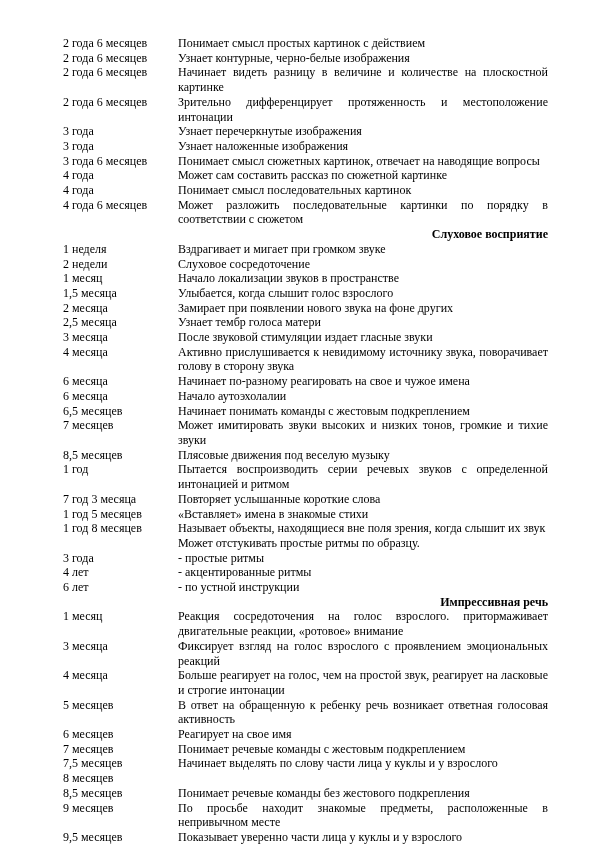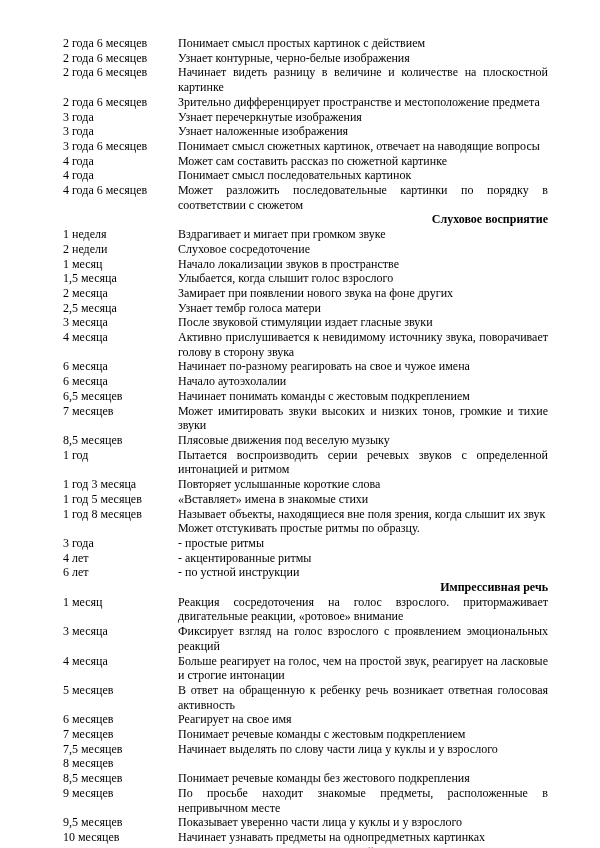--- a/index.html
+++ b/index.html
@@ -51,21 +51,21 @@
       <div class="row">
         <div class="age">2 года 6 месяцев</div>
         <div class="desc">Узнает контурные, черно-белые изображения</div>
       </div>
       <div class="row">
         <div class="age">2 года 6 месяцев</div>
         <div class="desc">Начинает видеть разницу в величине и количестве на плоскостной картинке</div>
       </div>
       <div class="row">
         <div class="age">2 года 6 месяцев</div>
-        <div class="desc">Зрительно дифференцирует пространстве и местоположение предмета</div>
+        <div class="desc">Зрительно дифференцирует протяженность и местоположение интонации</div>
       </div>
       <div class="row">
         <div class="age">3 года</div>
         <div class="desc">Узнает перечеркнутые изображения</div>
       </div>
       <div class="row">
         <div class="age">3 года</div>
         <div class="desc">Узнает наложенные изображения</div>
       </div>
       <div class="row">
@@ -135,21 +135,21 @@
       </div>
       <div class="row">
         <div class="age">8,5 месяцев</div>
         <div class="desc">Плясовые движения под веселую музыку</div>
       </div>
       <div class="row">
         <div class="age">1 год</div>
         <div class="desc">Пытается воспроизводить серии речевых звуков с определенной интонацией и ритмом</div>
       </div>
       <div class="row">
-        <div class="age">1 год 3 месяца</div>
+        <div class="age">7 год 3 месяца</div>
         <div class="desc">Повторяет услышанные короткие слова</div>
       </div>
       <div class="row">
         <div class="age">1 год 5 месяцев</div>
         <div class="desc">«Вставляет» имена в знакомые стихи</div>
       </div>
       <div class="row">
         <div class="age">1 год 8 месяцев</div>
         <div class="desc">Называет объекты, находящиеся вне поля зрения, когда слышит их звук</div>
       </div>

